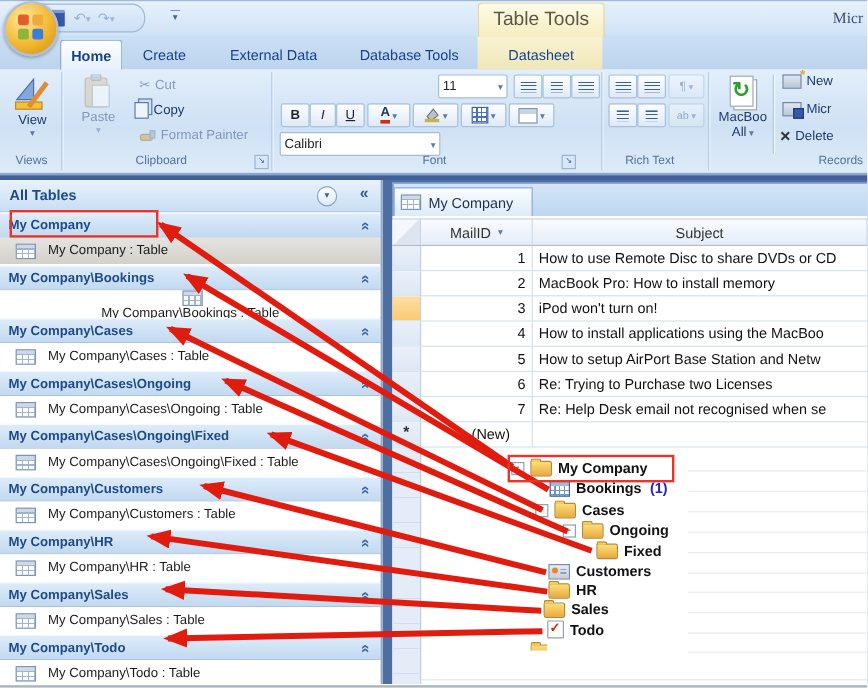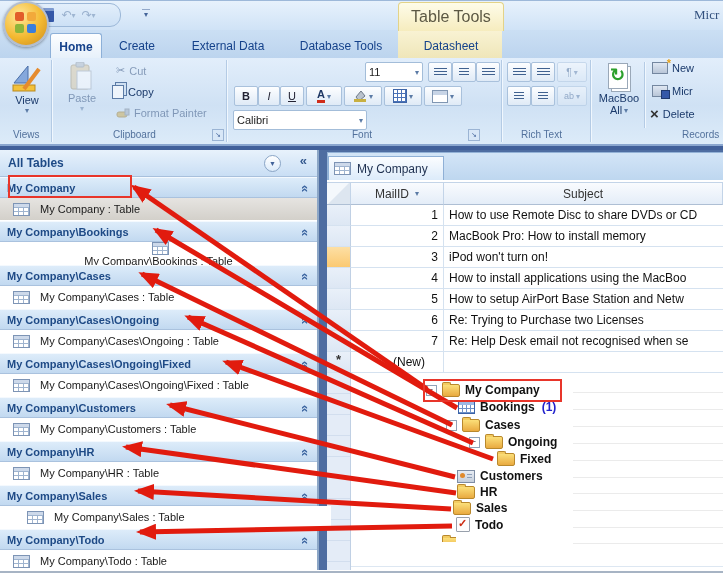--- a/index.html
+++ b/index.html
@@ -450,21 +450,21 @@
     </div>
     <div class="nav-item" style="top:312px;">
       <span class="ticon"></span>
         <span>My Company\HR : Table</span>
     </div>
 
     <div class="grp-hdr" style="top:335px;">
       <span class="grp-name">My Company\Sales</span>
         <span class="chev">«</span>
     </div>
-    <div class="nav-item" style="top:356px;margin-left:14px;">
+    <div class="nav-item" style="top:356px;">
       <span class="ticon"></span>
         <span>My Company\Sales : Table</span>
     </div>
 
     <div class="grp-hdr" style="top:379px;">
       <span class="grp-name">My Company\Todo</span>
         <span class="chev">«</span>
     </div>
     <div class="nav-item" style="top:400px;">
       <span class="ticon"></span>

